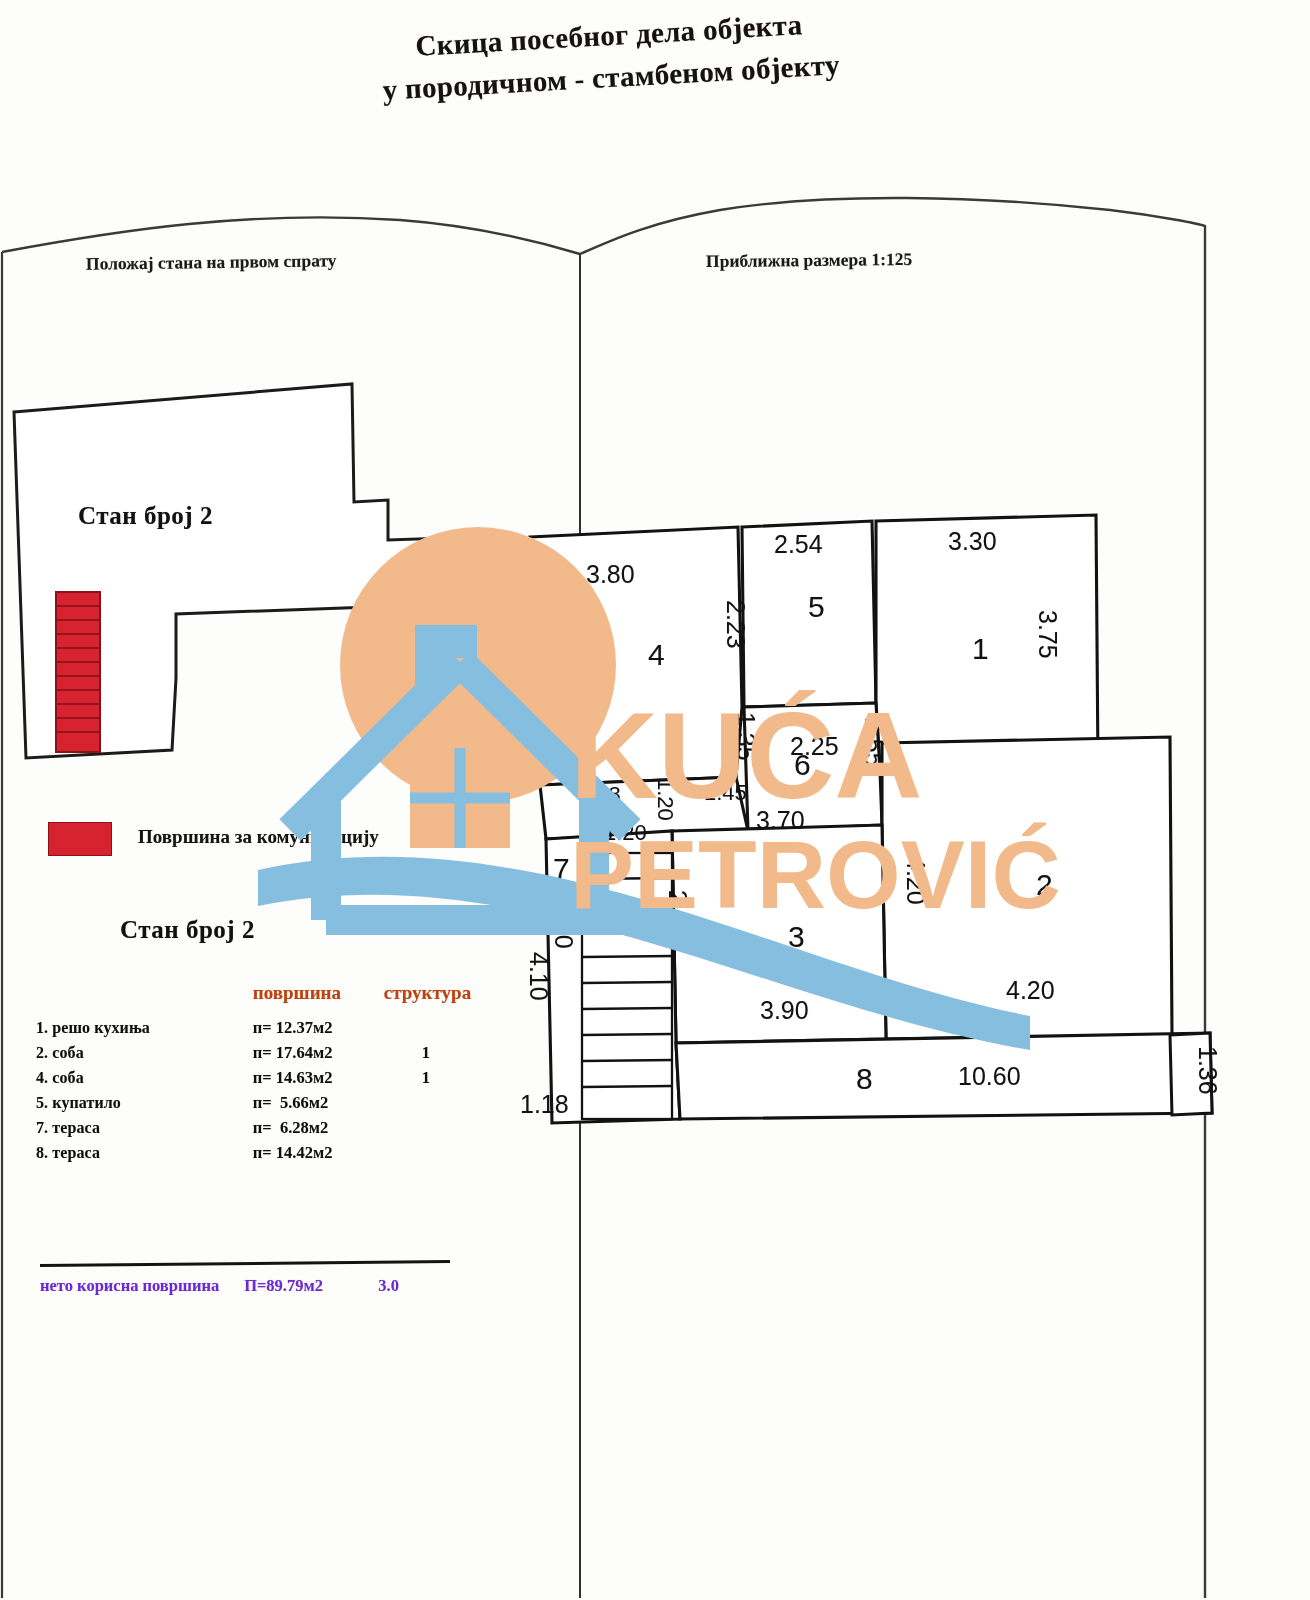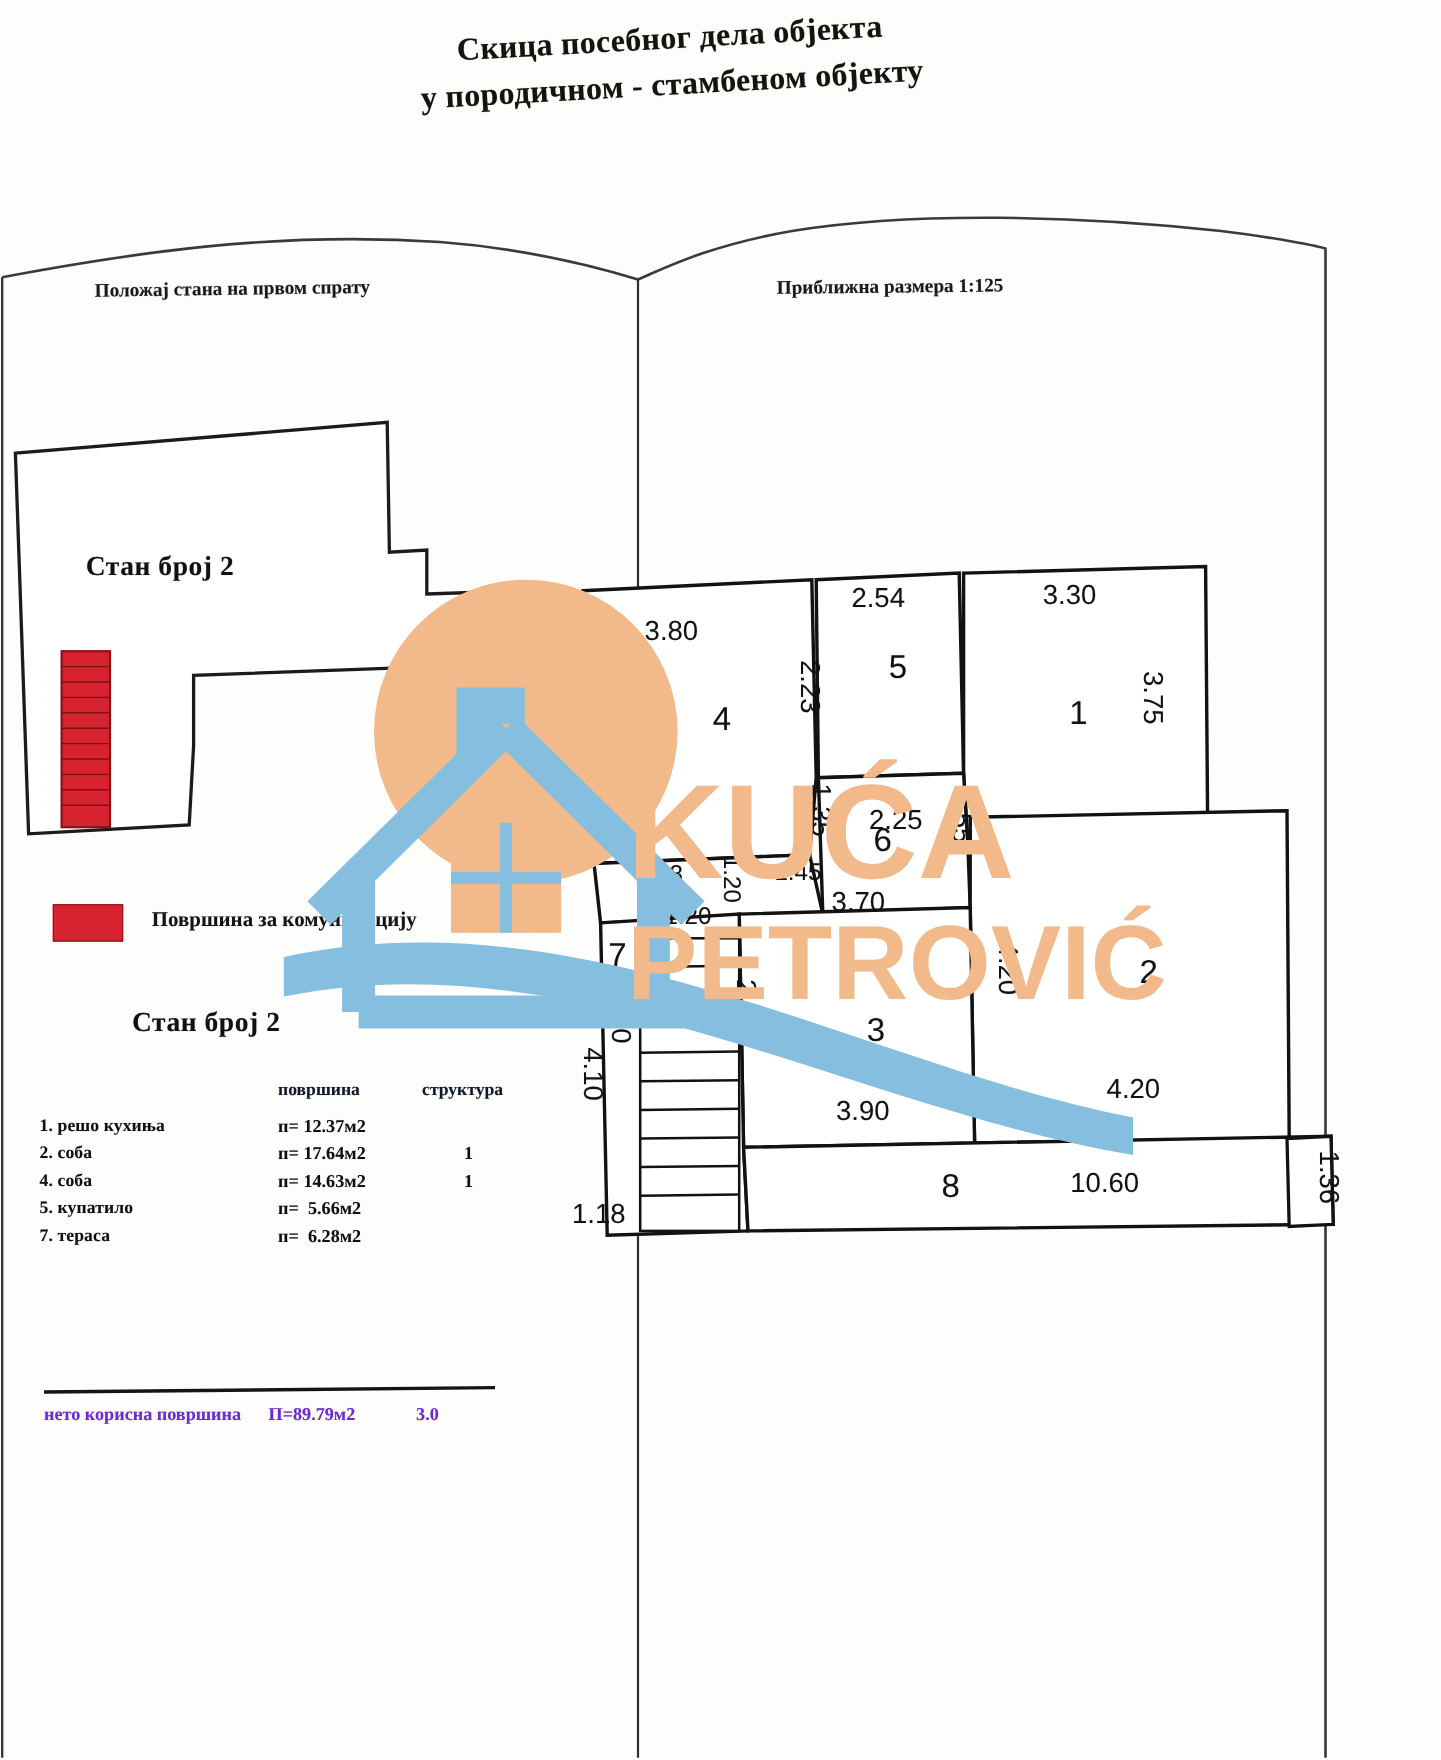--- a/index.html
+++ b/index.html
@@ -134,25 +134,25 @@
     width: 450px;
     font-family: "Liberation Serif", "DejaVu Serif", serif;
     font-size: 16.5px;
     color: #100f0e;
   }
   .room-table table {
     border-collapse: collapse;
     width: 100%;
   }
   .room-table th {
-    font-size: 16px;
+    font-size: 19px;
     font-weight: 700;
     text-align: left;
     padding: 0 0 11px 0;
-    color: #0f172a;
+    color: #c2410c;
     text-shadow: 0 0 1px rgba(0,0,0,0.25);
   }
   .room-table th.c-name { width: 212px; }
   .room-table th.c-area { width: 128px; text-align: left; }
   .room-table th.c-struct { width: 100px; text-align: left; }
   .room-table td {
     padding: 2.5px 0;
     font-weight: 700;
     text-shadow: 0 0 1px rgba(0,0,0,0.22);
   }
@@ -301,20 +301,25 @@
         <tr>
           <td class="c-name">5. купатило</td>
           <td class="c-area">п=  5.66м2</td>
           <td class="c-struct"></td>
         </tr>
         <tr>
           <td class="c-name">7. тераса</td>
           <td class="c-area">п=  6.28м2</td>
           <td class="c-struct"></td>
         </tr>
+        <tr>
+          <td class="c-name">8. тераса</td>
+          <td class="c-area">п= 14.42м2</td>
+          <td class="c-struct"></td>
+        </tr>
       </tbody>
     </table>
   </div>
 
   <div class="total-rule"></div>
   <div class="total-row">
     <span class="t-label">нето корисна површина</span>
     <span class="t-area">П=89.79м2</span>
     <span class="t-struct">3.0</span>
   </div>
@@ -387,21 +392,21 @@
   <div class="fp-txt dim vert" style="left:692px; top:890px; transform:rotate(90deg);">2.90</div>
   <div class="fp-txt rn" style="left:788px; top:920px;">3</div>
   <div class="fp-txt dim" style="left:760px; top:996px;">3.90</div>
 
   <div class="fp-txt dim vert" style="left:930px; top:856px; transform:rotate(90deg);">4.20</div>
   <div class="fp-txt rn" style="left:1036px; top:868px;">2</div>
   <div class="fp-txt dim" style="left:1006px; top:976px;">4.20</div>
 
   <div class="fp-txt dim" style="left:520px; top:1090px;">1.18</div>
   <div class="fp-txt rn" style="left:856px; top:1062px;">8</div>
-  <div class="fp-txt dim" style="left:958px; top:1062px;margin-left:15px;">10.60</div>
+  <div class="fp-txt dim" style="left:958px; top:1062px;">10.60</div>
   <div class="fp-txt dim vert" style="left:1222px; top:1046px; transform:rotate(90deg);">1.36</div>
 
   <svg class="watermark" viewBox="0 0 830 620">
 
     <circle cx="248" cy="215" r="138" fill="#f2b98a"></circle>
 
     <g fill="none" stroke="#86bee0" stroke-width="30" stroke-linecap="butt" stroke-linejoin="miter">
       <path d="M60,380 L230,212"></path>
       <path d="M230,212 L400,380"></path>
       <path d="M200,240 L200,190 L232,190 L232,208"></path>

